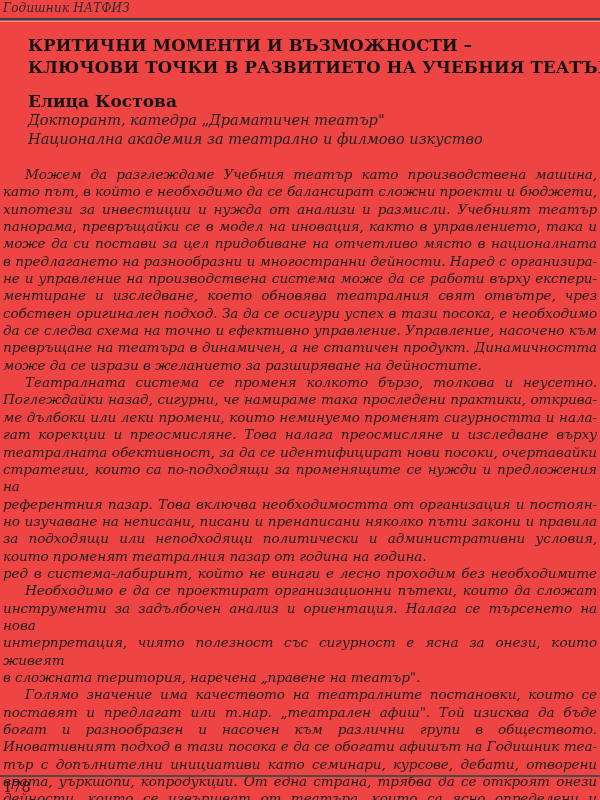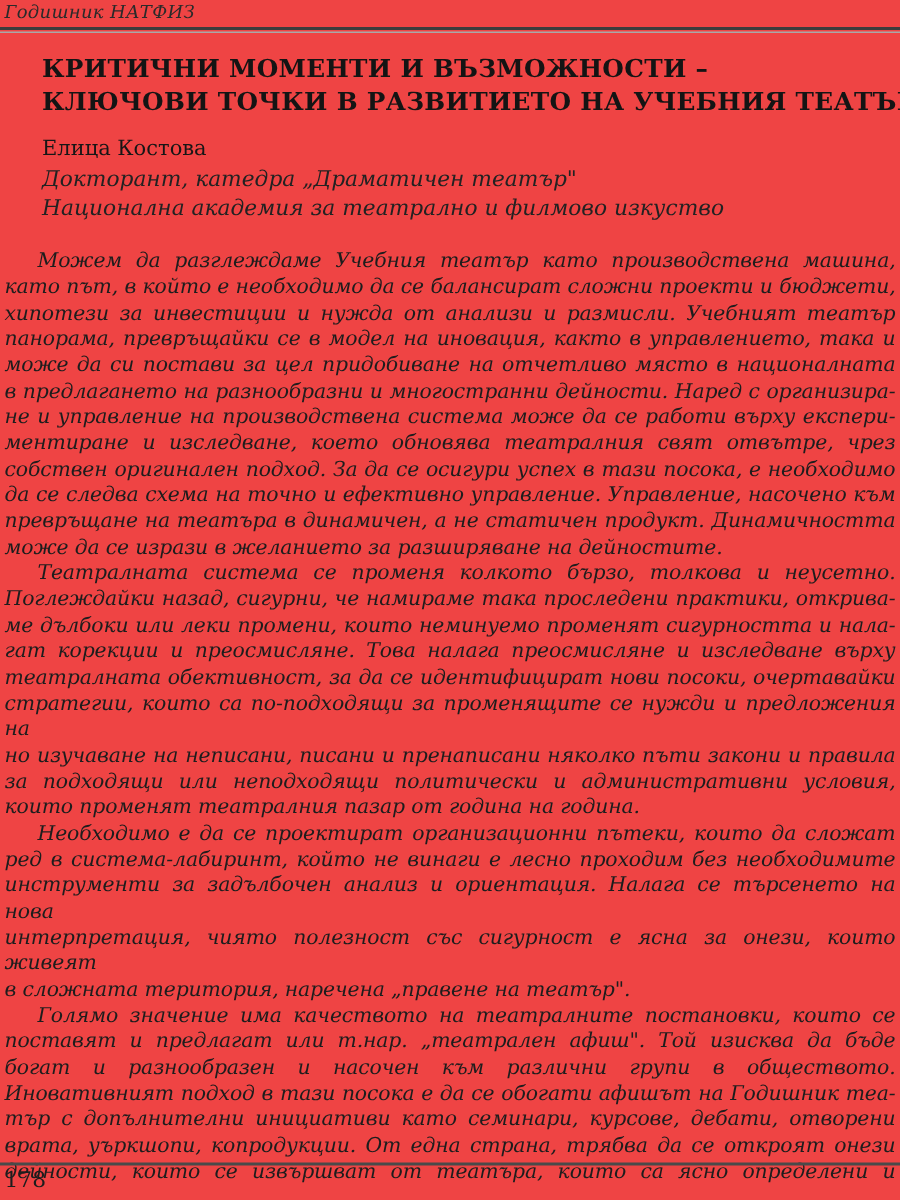--- a/index.html
+++ b/index.html
@@ -33,22 +33,22 @@
   .title-line{
     font-weight:bold;
     font-size:16.5px;
     line-height:21.5px;
     letter-spacing:0.2px;
     white-space:nowrap;
     color:#141414;
   }
   .author{
     position:absolute;left:28px;top:91px;
-    font-weight:normal;
-    font-size:14px;
+    font-weight:bold;
+    font-size:17px;
     color:#161616;
   }
   .affiliation{
     position:absolute;left:28px;top:111px;right:4px;
     font-style:italic;
     font-size:14.5px;
     line-height:18.5px;
     color:#222222;
   }
   .body-text{
@@ -115,27 +115,28 @@
         <div class="bline">превръщане на театъра в динамичен, а не статичен продукт. Динамичността</div>
         <div class="bline pend">може да се изрази в желанието за разширяване на дейностите.</div>
       </div>
       <div class="para">
         <div class="bline first">Театралната система се променя колкото бързо, толкова и неусетно.</div>
         <div class="bline">Поглеждайки назад, сигурни, че намираме така проследени практики, открива-</div>
         <div class="bline">ме дълбоки или леки промени, които неминуемо променят сигурността и нала-</div>
         <div class="bline">гат корекции и преосмисляне. Това налага преосмисляне и изследване върху</div>
         <div class="bline">театралната обективност, за да се идентифицират нови посоки, очертавайки</div>
         <div class="bline">стратегии, които са по-подходящи за променящите се нужди и предложения на</div>
+        <div class="bline">референтния пазар. Това включва необходимостта от организация и постоян-</div>
         <div class="bline">но изучаване на неписани, писани и пренаписани няколко пъти закони и правила</div>
         <div class="bline">за подходящи или неподходящи политически и административни условия,</div>
         <div class="bline pend">които променят театралния пазар от година на година.</div>
       </div>
       <div class="para">
+        <div class="bline">ред в система-лабиринт, който не винаги е лесно проходим без необходимите</div>
         <div class="bline first">Необходимо е да се проектират организационни пътеки, които да сложат</div>
-        <div class="bline">ред в система-лабиринт, който не винаги е лесно проходим без необходимите</div>
         <div class="bline">инструменти за задълбочен анализ и ориентация. Налага се търсенето на нова</div>
         <div class="bline">интерпретация, чиято полезност със сигурност е ясна за онези, които живеят</div>
         <div class="bline pend">в сложната територия, наречена „правене на театър".</div>
       </div>
       <div class="para">
         <div class="bline first">Голямо значение има качеството на театралните постановки, които се</div>
         <div class="bline">поставят и предлагат или т.нар. „театрален афиш". Той изисква да бъде</div>
         <div class="bline">богат и разнообразен и насочен към различни групи в обществото.</div>
         <div class="bline">Иновативният подход в тази посока е да се обогати афишът на Годишник теа-</div>
         <div class="bline">тър с допълнителни инициативи като семинари, курсове, дебати, отворени</div>

